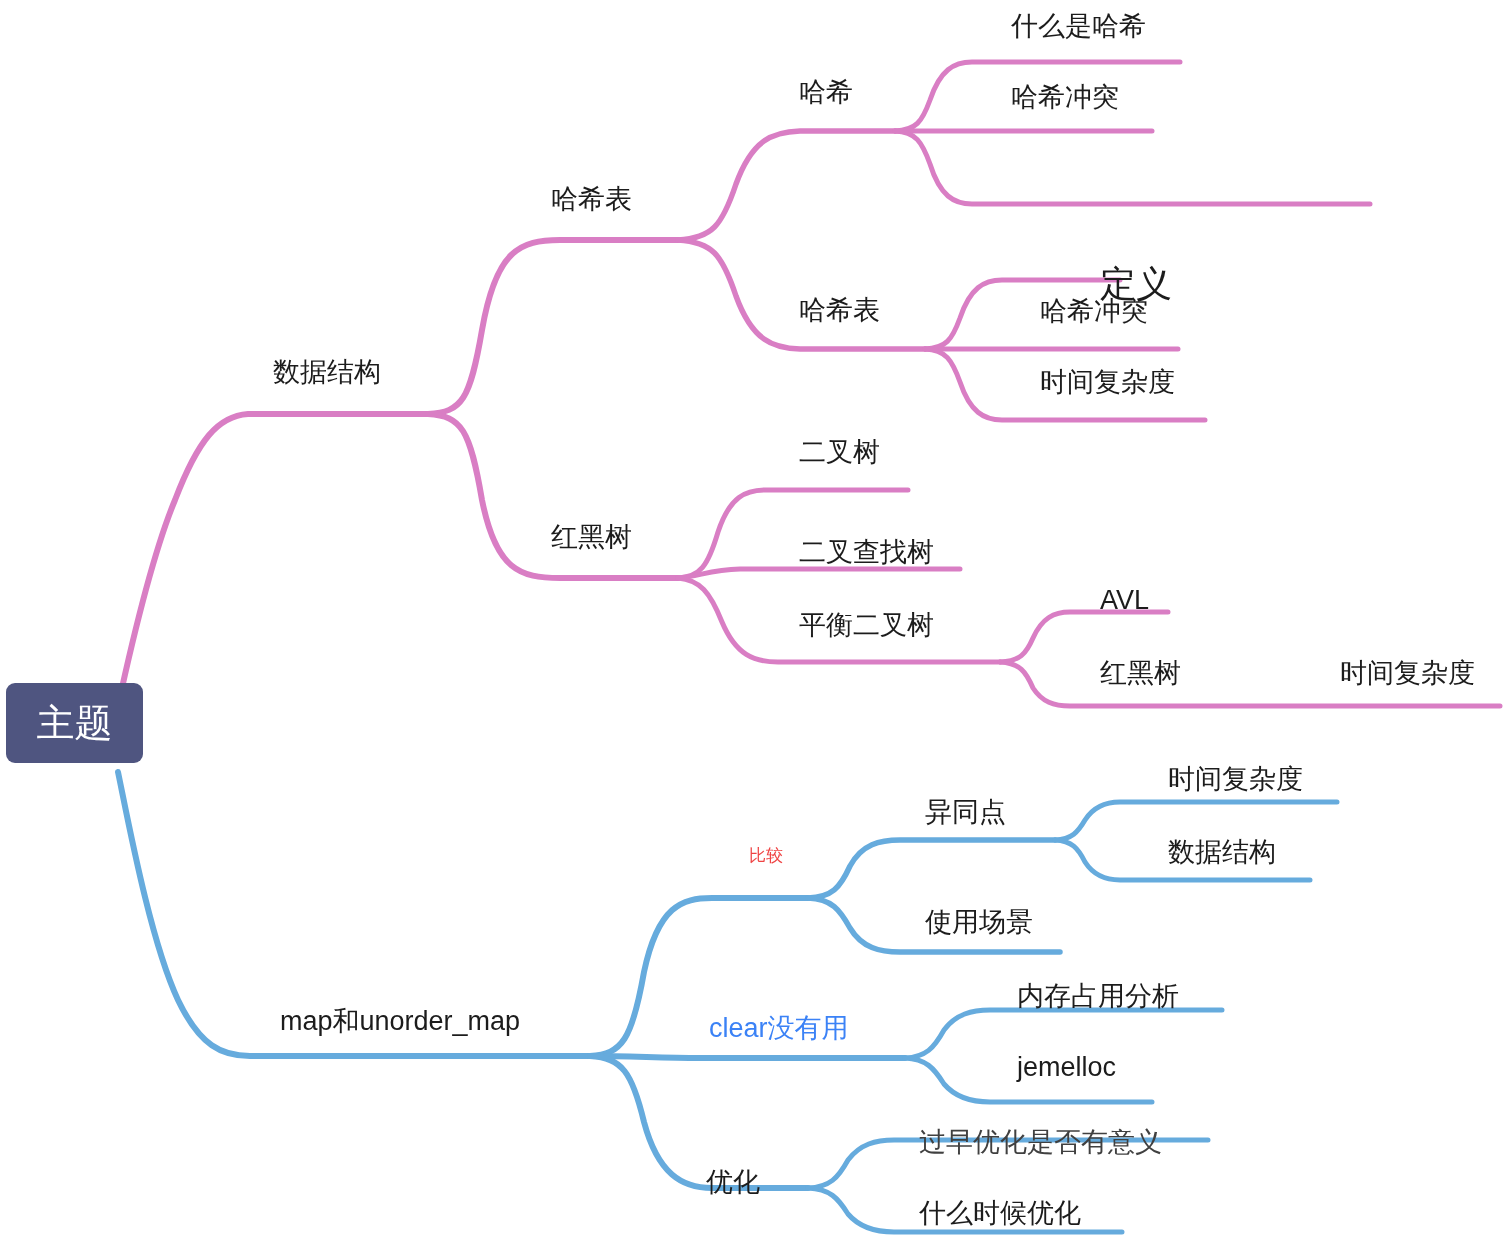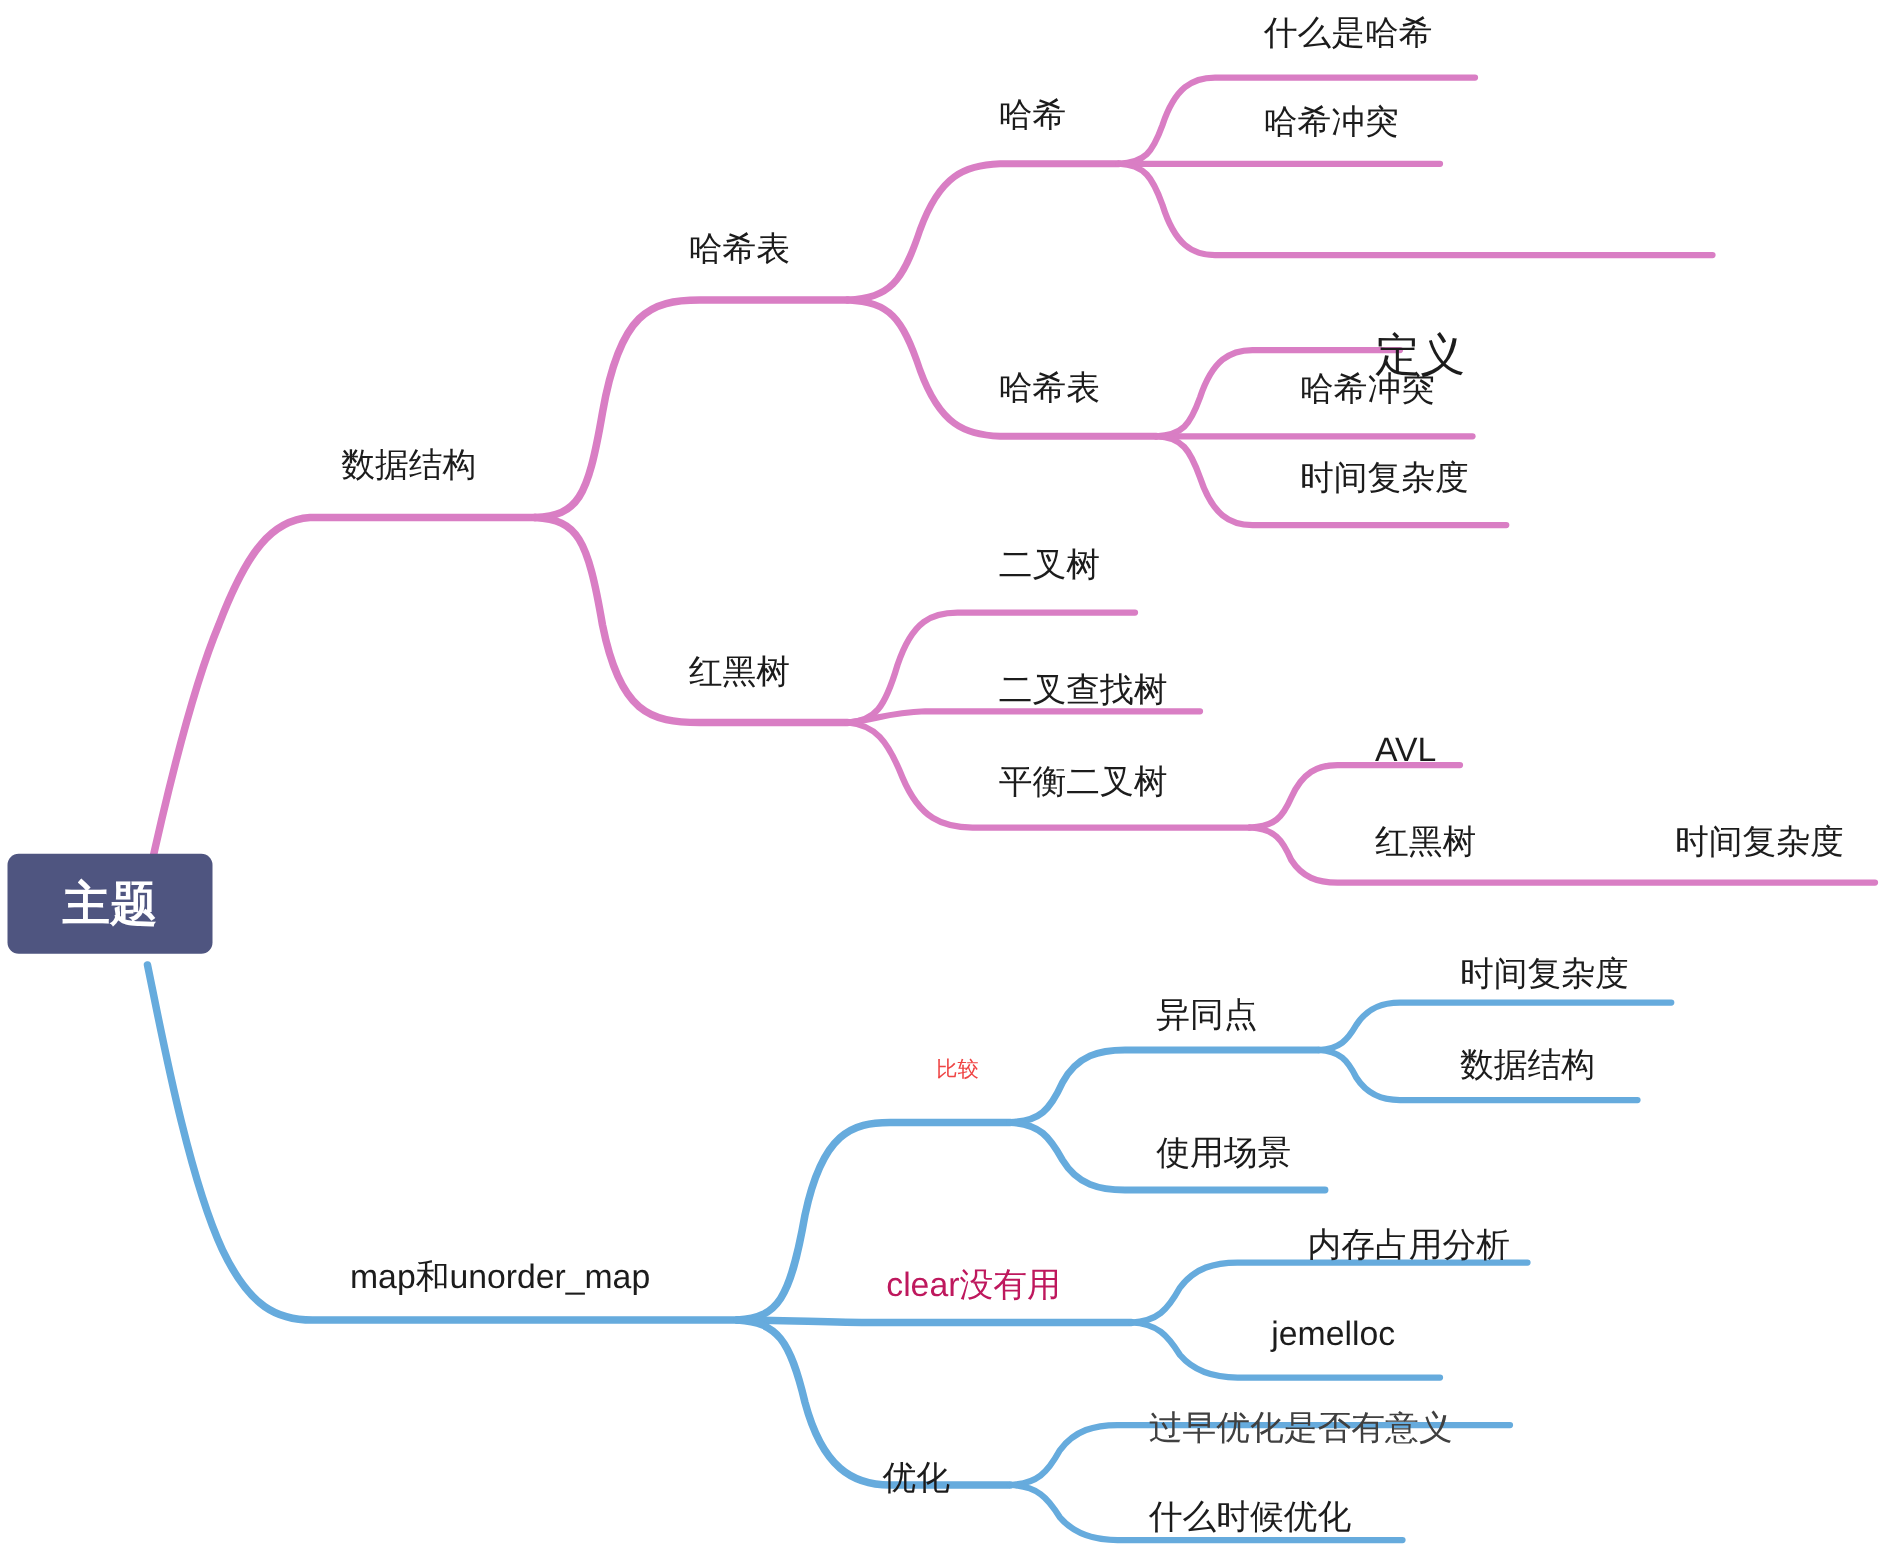--- a/index.html
+++ b/index.html
@@ -97,21 +97,21 @@
     <path class="branch-path" d="M 1055,840 C 1072,839 1078,832 1085,820 C 1094,806 1106,802 1120,802 L 1337,802" stroke="#66abdd" stroke-width="5"></path>
     <path class="branch-path" d="M 1055,840 C 1072,841 1078,848 1085,862 C 1094,876 1106,880 1120,880 L 1310,880" stroke="#66abdd" stroke-width="5"></path>
 
     <path class="branch-path" d="M 905,1058 C 926,1057 934,1048 944,1030 C 956,1014 972,1010 990,1010 L 1222,1010" stroke="#66abdd" stroke-width="5"></path>
     <path class="branch-path" d="M 905,1058 C 926,1059 934,1068 944,1084 C 956,1098 972,1102 990,1102 L 1152,1102" stroke="#66abdd" stroke-width="5"></path>
 
     <path class="branch-path" d="M 808,1188 C 830,1187 838,1178 848,1160 C 860,1144 876,1140 894,1140 L 1208,1140" stroke="#66abdd" stroke-width="5"></path>
     <path class="branch-path" d="M 808,1188 C 830,1189 838,1198 848,1214 C 860,1228 876,1232 894,1232 L 1122,1232" stroke="#66abdd" stroke-width="5"></path>
   </svg>
 
-  <div class="root-node" style="left: 6px; top: 683px; width: 164px; height: 80px; font-size: 38px; background: rgb(79, 85, 128); color: rgb(255, 255, 255); font-weight: bold;">
+  <div class="root-node" style="left: 6px; top: 683px; width: 137px; height: 80px; font-size: 38px; background: rgb(79, 85, 128); color: rgb(255, 255, 255);">
     <span>主题</span>
   </div>
 
   <div class="node-label" style="left: 273px; top: 358px; font-size: 27px; color: rgb(28, 28, 28);">数据结构</div>
 
   <div class="node-label" style="left: 551px; top: 185px; font-size: 27px; color: rgb(28, 28, 28);">哈希表</div>
 
   <div class="node-label" style="left: 799px; top: 78px; font-size: 27px; color: rgb(28, 28, 28);">哈希</div>
 
   <div class="node-label" style="left: 1011px; top: 12px; font-size: 27px; color: rgb(28, 28, 28);">什么是哈希</div>
@@ -146,23 +146,23 @@
   <div class="node-label" style="left: 706px; top: 847px; font-size: 17px; color: #ef4444; margin-left: 43px;">比较</div>
 
   <div class="node-label" style="left: 925px; top: 798px; font-size: 27px; color: rgb(28, 28, 28);">异同点</div>
 
   <div class="node-label" style="left: 1168px; top: 765px; font-size: 27px; color: rgb(28, 28, 28);">时间复杂度</div>
 
   <div class="node-label" style="left: 1168px; top: 838px; font-size: 27px; color: rgb(28, 28, 28);">数据结构</div>
 
   <div class="node-label" style="left: 925px; top: 908px; font-size: 27px; color: rgb(28, 28, 28);">使用场景</div>
 
-  <div class="node-label" style="left: 709px; top: 1014px; font-size: 27px; color: #be185d;">clear没有用</div>
+  <div class="node-label" style="left: 709px; top: 1014px; font-size: 27px; color: #3b82f6;">clear没有用</div>
 
-  <div class="node-label" style="left: 1017px; top: 982px; font-size: 27px; color: rgb(28, 28, 28); margin-left: 29px;">内存占用分析</div>
+  <div class="node-label" style="left: 1017px; top: 982px; font-size: 27px; color: rgb(28, 28, 28);">内存占用分析</div>
 
   <div class="node-label" style="left: 1017px; top: 1053px; font-size: 27px; color: rgb(28, 28, 28);">jemelloc</div>
 
   <div class="node-label" style="left: 706px; top: 1168px; font-size: 27px; color: rgb(28, 28, 28);">优化</div>
 
   <div class="node-label" style="left: 919px; top: 1128px; font-size: 27px; color: #404040;">过早优化是否有意义</div>
 
   <div class="node-label" style="left: 919px; top: 1199px; font-size: 27px; color: rgb(28, 28, 28);">什么时候优化</div>
 
 </div>

